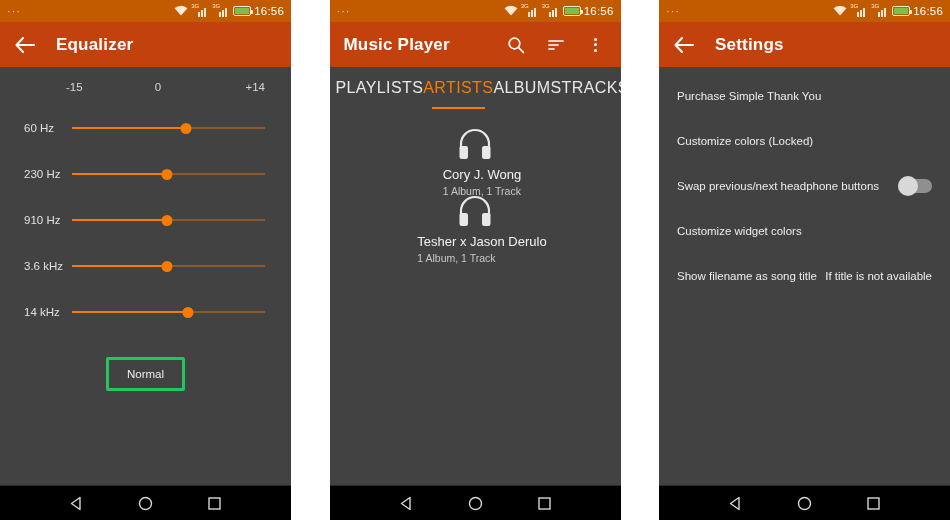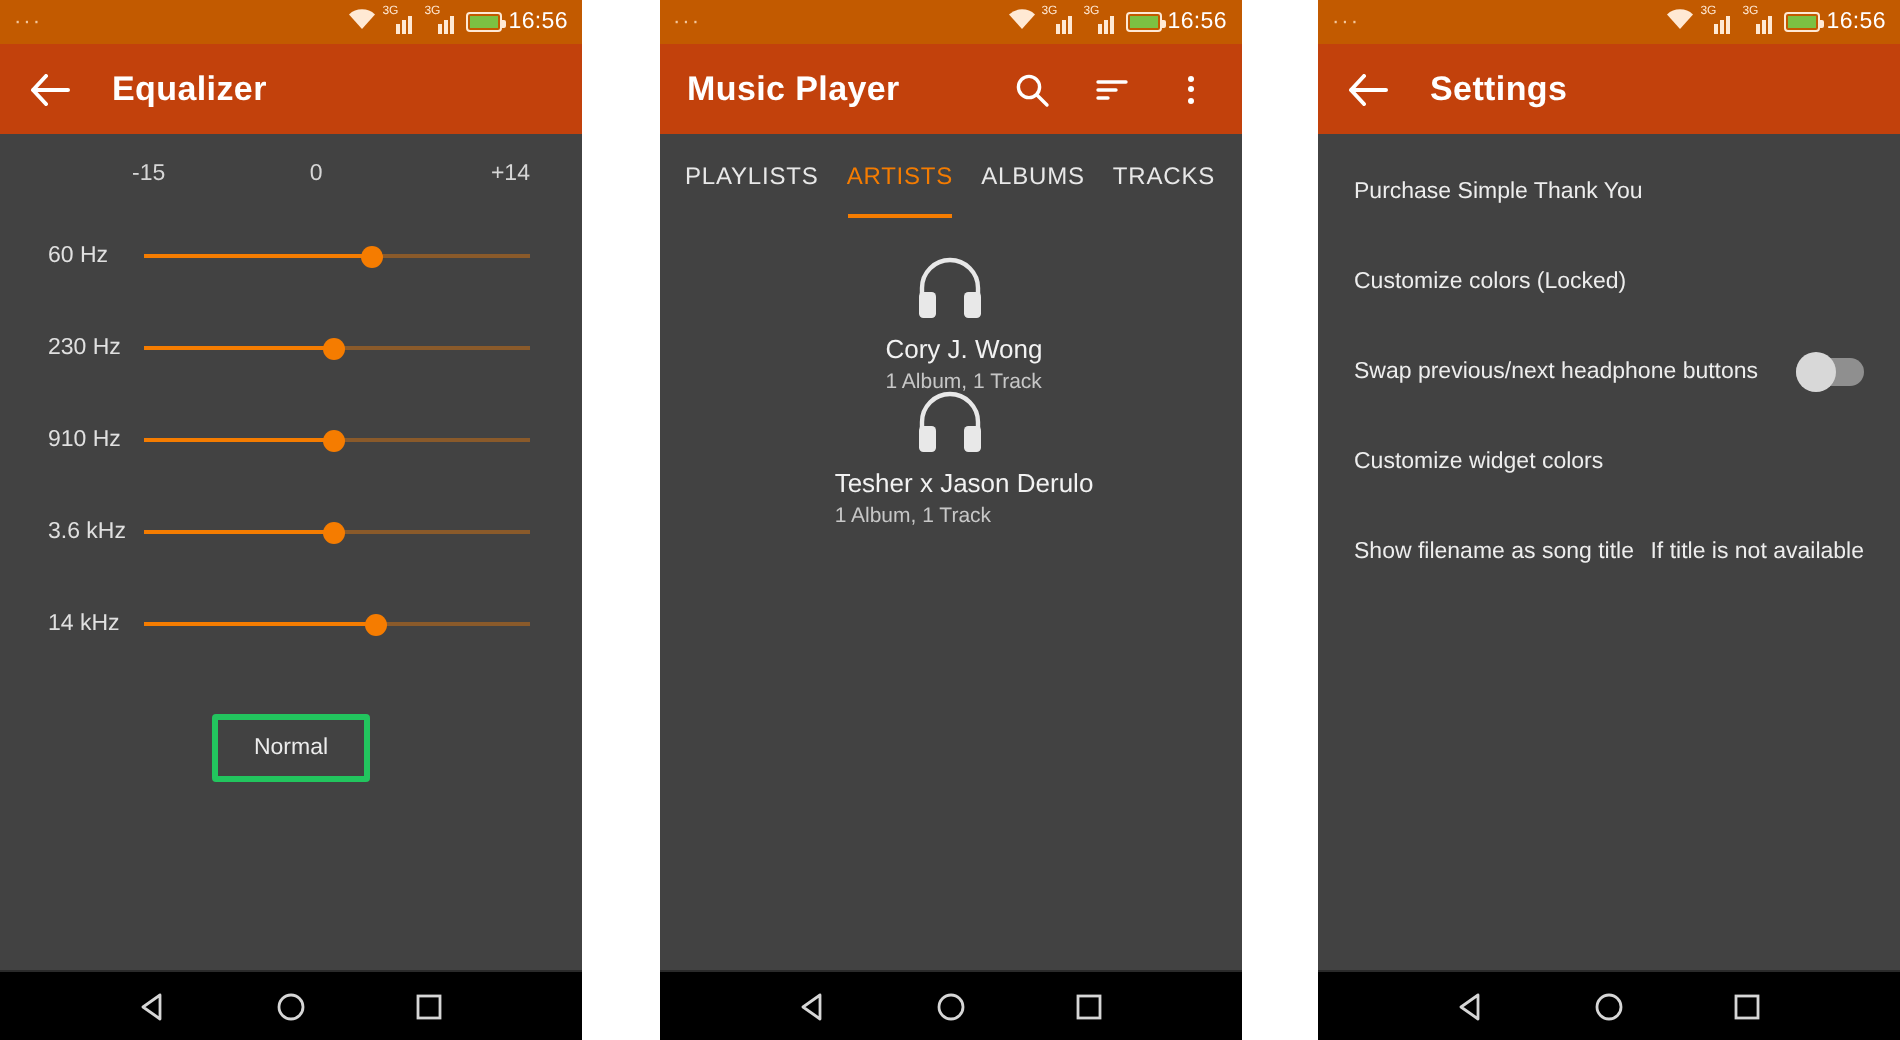--- a/index.html
+++ b/index.html
@@ -93,21 +93,21 @@
   .preset-btn {
     background: transparent; border: 3px solid #22c55e;
     color: #ececec; font-size: 11.5px; font-family: inherit;
     padding: 8px 18px; border-radius: 2px; cursor: pointer;
   }
 
   
   .tabs { display: flex; height: 42px; align-items: stretch; background: #424242; padding: 0 6px; }
   .tab {
     flex: 1 1 auto; display: flex; align-items: center; justify-content: center;
-    color: #e8e8e8; font-size: 12px; letter-spacing: .4px; position: relative; cursor: pointer;
+    color: #e8e8e8; font-size: 16px; letter-spacing: .4px; position: relative; cursor: pointer;
   }
   .tab.active { color: #f57c00; }
   .tab.active::after {
     content: ""; position: absolute; left: 12%; right: 12%; bottom: 0;
     height: 2.5px; background: #f57c00;
   }
 
   
   .list { padding-top: 10px; }
   .list-item { display: flex; align-items: center; height: 67px; padding: 0 16px; cursor: pointer; flex-direction: column; }

